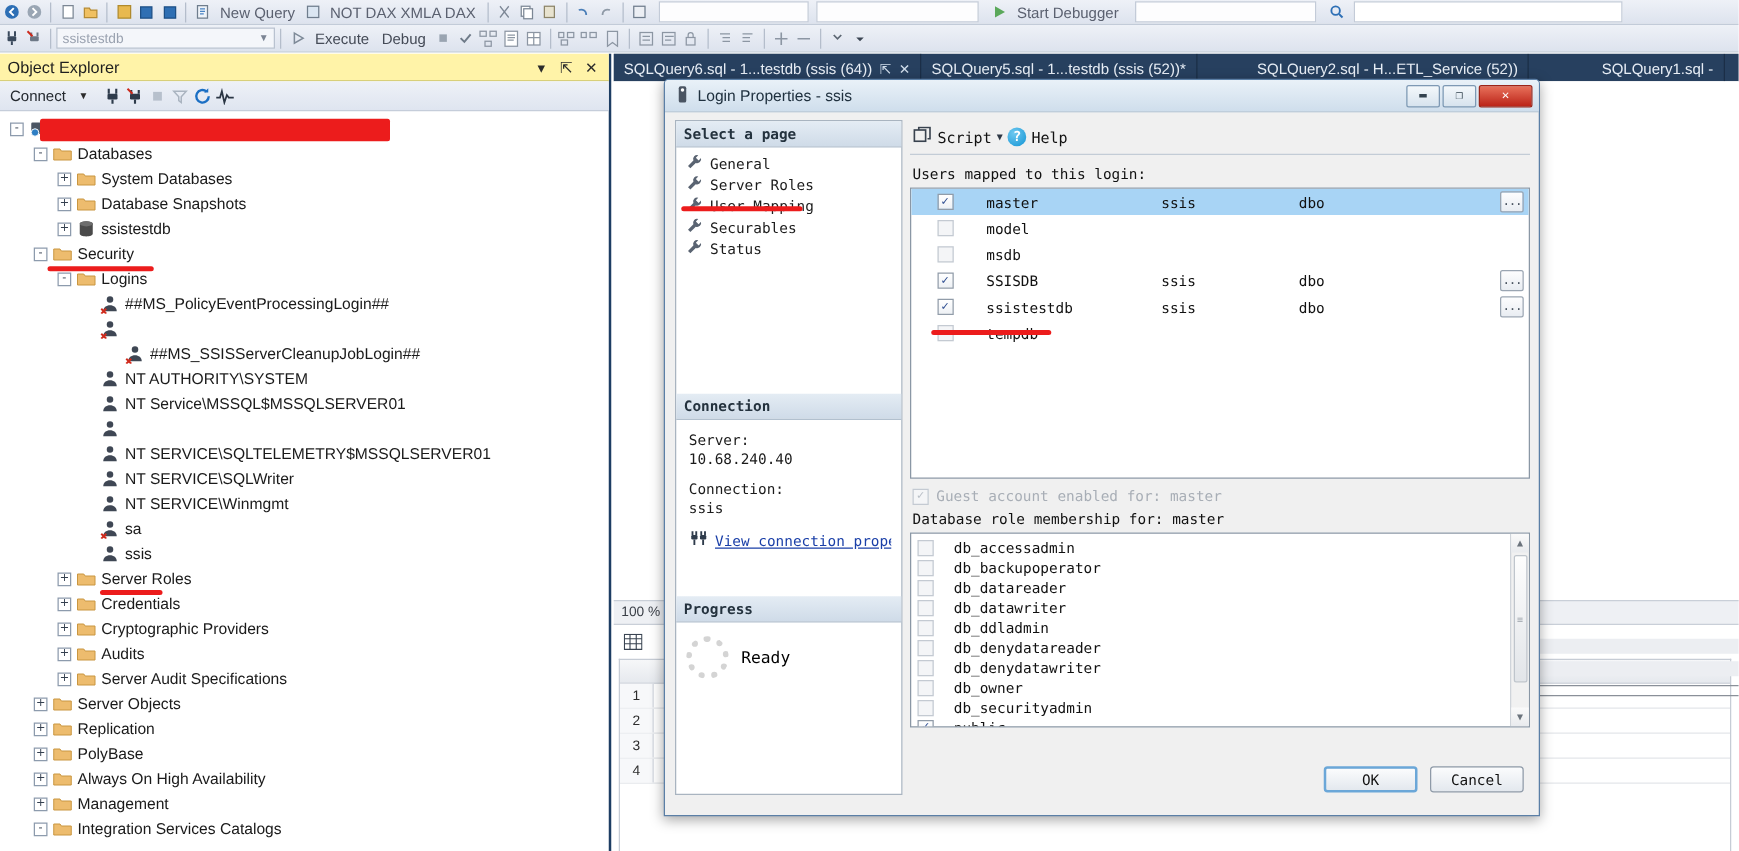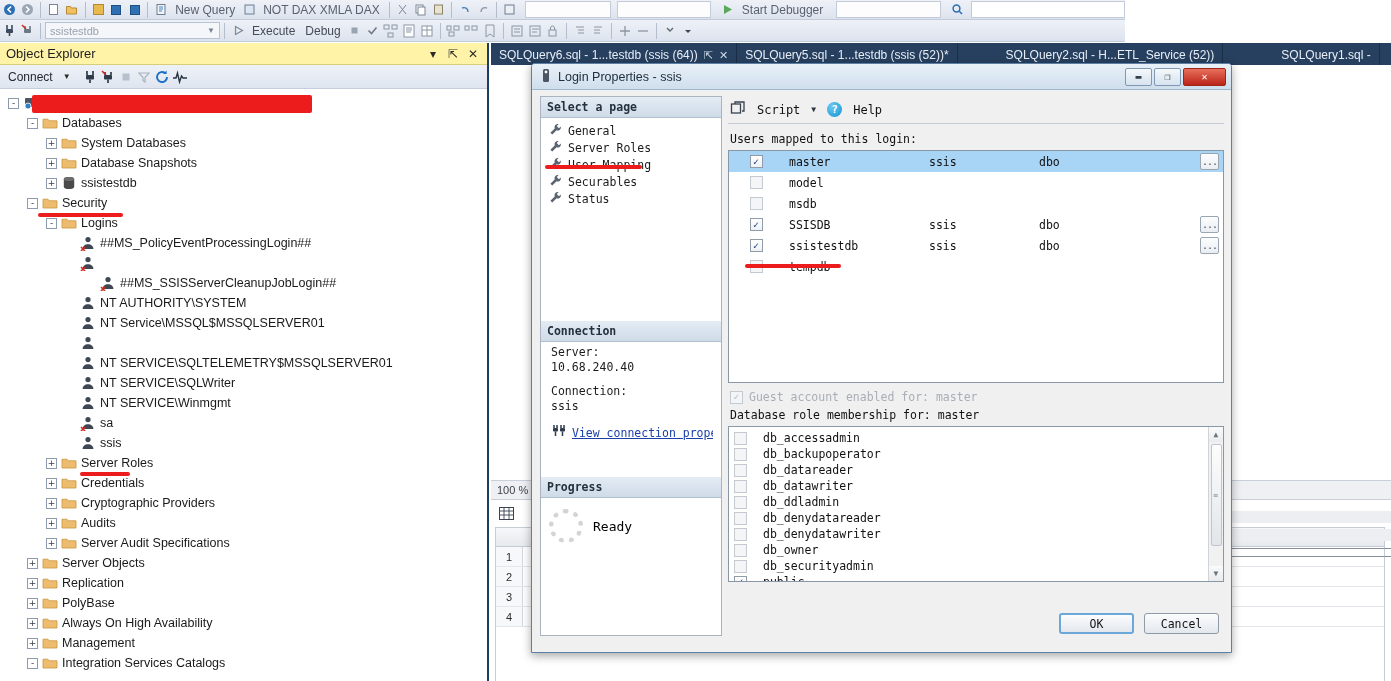--- a/index.html
+++ b/index.html
@@ -8,21 +8,21 @@
     overflow: hidden;
     background: #ffffff;
     font-family: "Liberation Sans", sans-serif;
     font-size: 12px;
     color: #000;
   }
   #app { position: relative; width: 1391px; height: 681px; }
 
   
   .toolbar-row {
-    position: absolute; left: 0; width: 1125px;
+    position: absolute; left: 0; width: 1391px;
     background: linear-gradient(#eef1f7, #dde3ee);
     border-bottom: 1px solid #c2cbd8;
     display: flex; align-items: center;
   }
   #toolbar-top { top: 0; height: 20px; overflow: hidden; }
   #toolbar-main { top: 20px; height: 22px; }
 
   .tb-sep { width: 1px; height: 16px; background: #b4bdcb; margin: 0 4px; }
   .tb-ico {
     width: 18px; height: 18px; display: inline-flex;
@@ -216,21 +216,21 @@
     width: 34px; height: 34px; border-radius: 50%;
     border: 5px dotted #d4d4d4; flex: none;
   }
 
   
   #dlg-right {
     position: absolute; left: 196px; top: 6px;
     width: 496px; height: 540px;
   }
   #dlg-toolbar {
-    height: 28px; display: flex; align-items: center; gap: 11px;
+    height: 28px; display: flex; align-items: center; gap: 4px;
     border-bottom: 1px solid #c3ccd6; padding-left: 2px;
   }
   #dlg-toolbar .t-label { font-size: 12px; color: #111; }
   .help-circle {
     width: 15px; height: 15px; border-radius: 50%;
     background: radial-gradient(circle at 35% 30%, #6ec8f0, #1294d4);
     color: #fff; font-size: 11px; font-weight: bold;
     display: inline-flex; align-items: center; justify-content: center;
   }
   .pane-label { font-size: 11.5px; color: #111; margin: 8px 0 4px 2px; }
@@ -998,21 +998,21 @@
               <span>Securables</span>
             </div>
             <div class="page-item">
               <span><svg width="13" height="13" viewBox="0 0 13 13">
                   <path d="M9.6 1.2a3.2 3.2 0 00-3.9 4.2L1.4 9.7l1.9 1.9 4.3-4.3a3.2 3.2 0 004.2-3.9L9.9 5.3 7.7 3.1z" fill="#5a6472"></path>
                 </svg></span>
               <span>Status</span>
             </div>
           </div>
 
-        <div class="sect-head" style="position:absolute;left:0;right:0;top:224px">Connection</div>
+        <div class="sect-head" style="position:absolute;left:0;right:0;top:218px">Connection</div>
         <div class="conn-body" style="position:absolute;left:0;right:0;top:240px">
           <div class="lbl">Server:</div>
           <div class="lbl">10.68.240.40</div>
           <div class="lbl" style="margin-top:9px">Connection:</div>
           <div class="lbl">ssis</div>
           <div class="link-row">
             <span>
               <svg width="16" height="14" viewBox="0 0 16 14">
                   <path d="M3 1v3M6 1v3M10 1v3M13 1v3" stroke="#2e3b4b" stroke-width="1.5"></path>
                   <rect x="2" y="4" width="5" height="3.5" rx="1" fill="#2e3b4b"></rect>

